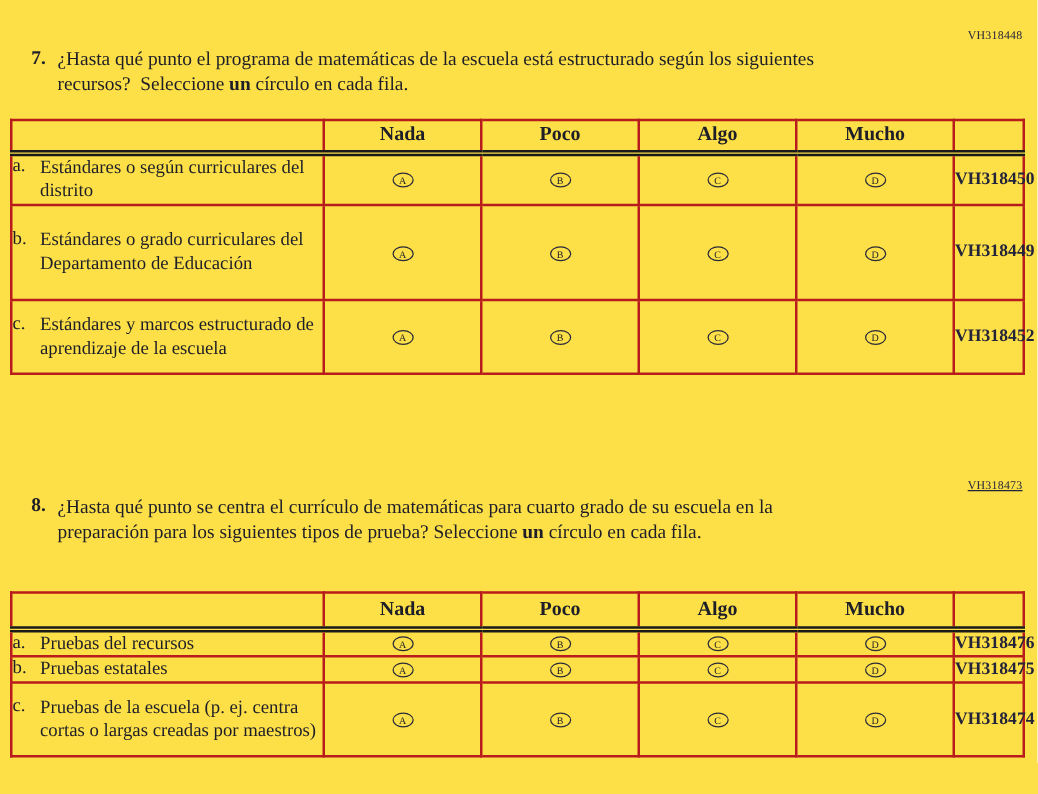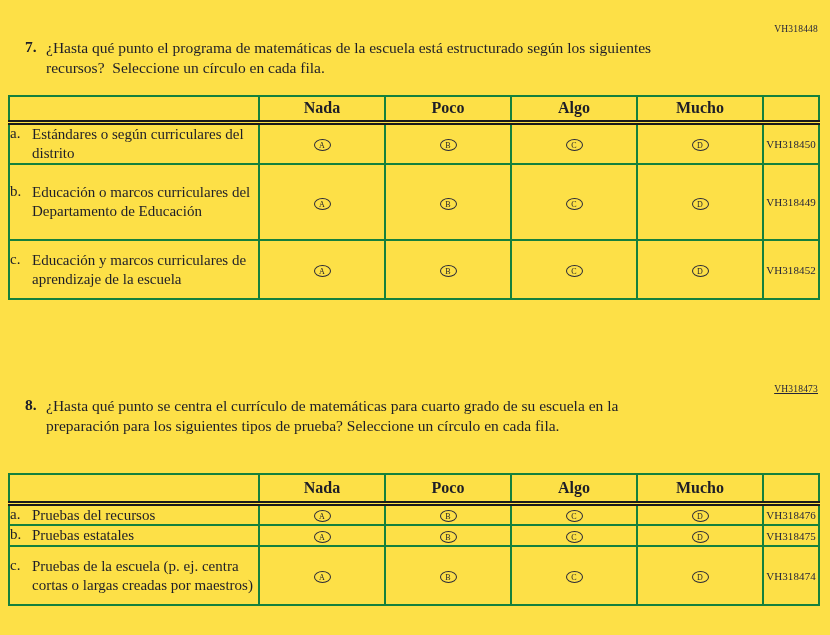--- a/index.html
+++ b/index.html
@@ -36,34 +36,34 @@
     width: 21px;
     flex-shrink: 0;
   }
   .qtext {
     font-size: 15.5px;
     line-height: 1.3;
     white-space: pre-wrap;
   }
   .qblock.q7 .qtext { max-width: 660px; }
   .qblock.q8 .qtext { max-width: 645px; }
-  .qtext b { font-weight: normal; }
+  .qtext b { font-weight: bold; }
 
   table.survey {
     position: absolute;
     left: 8px;
     width: 810px;
     border-collapse: collapse;
     table-layout: fixed;
     font-size: 15px;
   }
   table.t1 { top: 95px; }
   table.t2 { top: 473px; }
   table.survey th, table.survey td {
-    border: 2px solid #15803d;
+    border: 2px solid #b91c1c;
     vertical-align: middle;
     padding: 0;
   }
   table.survey thead th {
     border-bottom: 5px double #1a1a1a;
     font-weight: bold;
     font-size: 16px;
     text-align: center;
   }
   .t1 tr.hdr { height: 26px; }
@@ -87,24 +87,25 @@
     height: 12px;
     border: 1px solid #2a2a38;
     border-radius: 50%;
     font-size: 8px;
     line-height: 11px;
     text-align: center;
     font-family: "Liberation Serif", serif;
     cursor: pointer;
   }
   td.code-cell {
-    font-size: 11px;
+    font-size: 14px;
     text-align: center;
     letter-spacing: 0.1px;
     color: #23233a;
+    font-weight: bold;
   }
 </style>
 </head>
 <body>
 
 <div class="page">
 
   <div class="qcode q7">VH318448</div>
   <div class="qblock q7">
     <span class="qnum">7.</span>
@@ -141,34 +142,34 @@
         <td class="opt-cell"><span class="bubble">A</span></td>
         <td class="opt-cell"><span class="bubble">B</span></td>
         <td class="opt-cell"><span class="bubble">C</span></td>
         <td class="opt-cell"><span class="bubble">D</span></td>
         <td class="code-cell">VH318450</td>
       </tr>
       <tr class="rb">
         <td class="label-cell">
           <div class="label-wrap">
               <span class="row-letter">b.</span>
-              <span class="row-label">Educación o marcos curriculares del Departamento de Educación</span>
+              <span class="row-label">Estándares o grado curriculares del Departamento de Educación</span>
             </div>
         </td>
         <td class="opt-cell"><span class="bubble">A</span></td>
         <td class="opt-cell"><span class="bubble">B</span></td>
         <td class="opt-cell"><span class="bubble">C</span></td>
         <td class="opt-cell"><span class="bubble">D</span></td>
         <td class="code-cell">VH318449</td>
       </tr>
       <tr class="rc">
         <td class="label-cell">
           <div class="label-wrap">
               <span class="row-letter">c.</span>
-              <span class="row-label">Educación y marcos curriculares de aprendizaje de la escuela</span>
+              <span class="row-label">Estándares y marcos estructurado de aprendizaje de la escuela</span>
             </div>
         </td>
         <td class="opt-cell"><span class="bubble">A</span></td>
         <td class="opt-cell"><span class="bubble">B</span></td>
         <td class="opt-cell"><span class="bubble">C</span></td>
         <td class="opt-cell"><span class="bubble">D</span></td>
         <td class="code-cell">VH318452</td>
       </tr>
     </tbody>
   </table>

